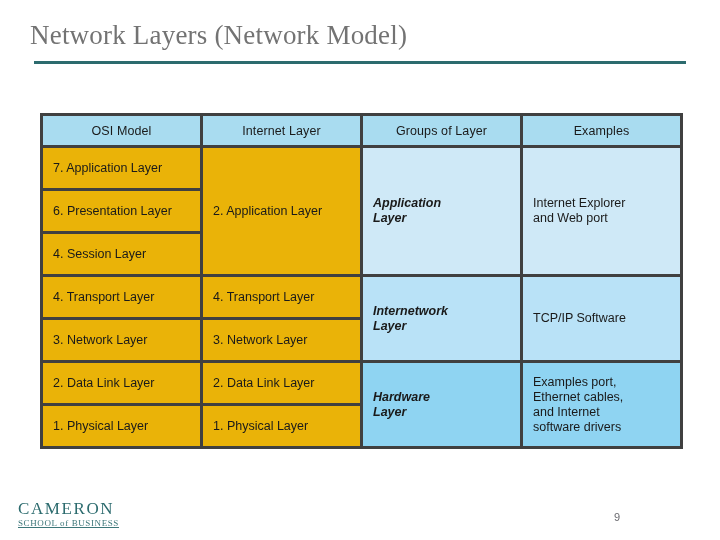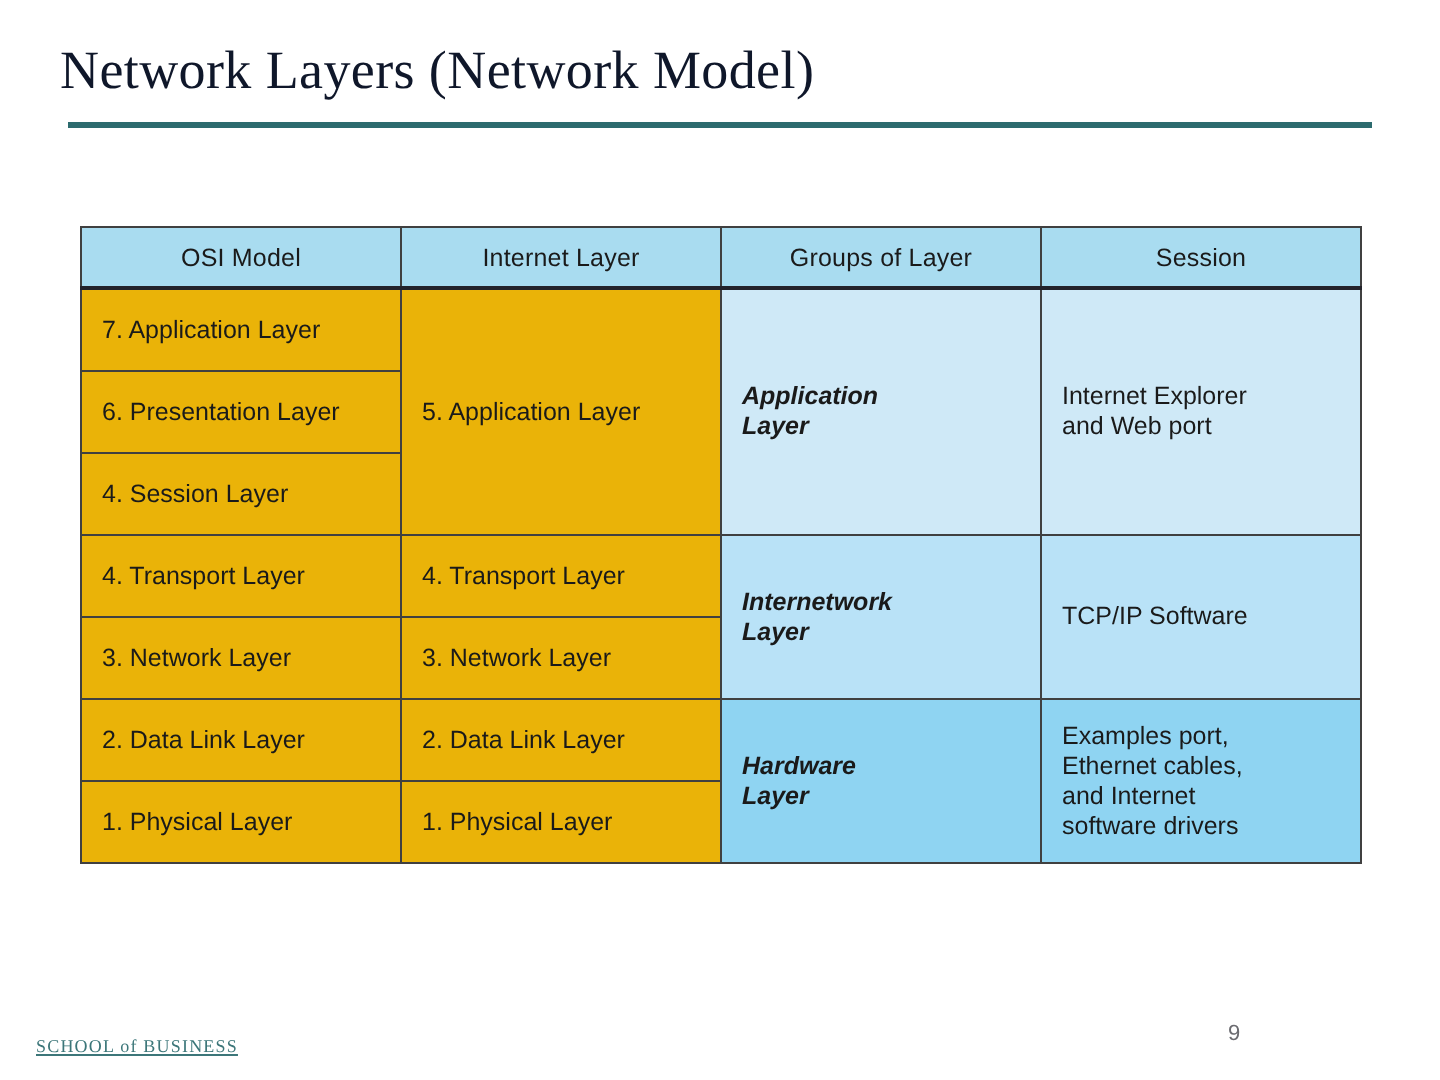--- a/index.html
+++ b/index.html
@@ -16,21 +16,21 @@
   }
 
   
   #slide-title {
     position: absolute;
     left: 30px;
     top: 18px;
     font-family: "Liberation Serif", serif;
     font-size: 27px;
     line-height: 34px;
-    color: #0f172a;
+    color: #737373;
     letter-spacing: 0.2px;
     white-space: nowrap;
   }
   #title-rule {
     position: absolute;
     left: 34px;
     top: 61px;
     width: 652px;
     height: 3px;
     background: #2c6b6e;
@@ -45,21 +45,21 @@
     border-collapse: collapse;
     table-layout: fixed;
   }
   #layers-table col.c-osi       { width: 160px; }
   #layers-table col.c-internet  { width: 160px; }
   #layers-table col.c-groups    { width: 160px; }
   #layers-table col.c-examples  { width: 160px; }
 
   #layers-table th,
   #layers-table td {
-    border: 1px solid #404040;
+    border: 3px solid #404040;
     font-size: 12.5px;
     color: #1a1a1a;
     padding: 0 10px;
     vertical-align: middle;
   }
 
   
   #layers-table thead th {
     height: 29px;
     background: #a9dcf0;
@@ -143,28 +143,28 @@
     <col class="c-osi">
     <col class="c-internet">
     <col class="c-groups">
     <col class="c-examples">
   </colgroup>
   <thead>
     <tr>
       <th>OSI Model</th>
       <th>Internet Layer</th>
       <th>Groups of Layer</th>
-      <th>Session</th>
+      <th>Examples</th>
     </tr>
   </thead>
   <tbody>
 
     <tr>
       <td class="cell-white">7. Application Layer</td>
-      <td class="cell-white merged" rowspan="3">5. Application Layer</td>
+      <td class="cell-white merged" rowspan="3">2. Application Layer</td>
       <td class="cell-group tone-app" rowspan="3">
         <span>Application<br>Layer</span>
       </td>
       <td class="cell-example tone-app" rowspan="3">
         <span>Internet Explorer</span><br>
         <span>and Web port</span>
       </td>
     </tr>
     <tr>
       <td class="cell-white">6. Presentation Layer</td>
@@ -202,16 +202,17 @@
       </td>
     </tr>
     <tr>
       <td class="cell-white">1. Physical Layer</td>
       <td class="cell-white">1. Physical Layer</td>
     </tr>
   </tbody>
 </table>
 
 <div id="logo">
+  <span id="logo-main">CAMERON</span>
   <span id="logo-sub">SCHOOL of BUSINESS</span>
 </div>
 
 <div id="page-number">9</div>
 
 </body></html>

